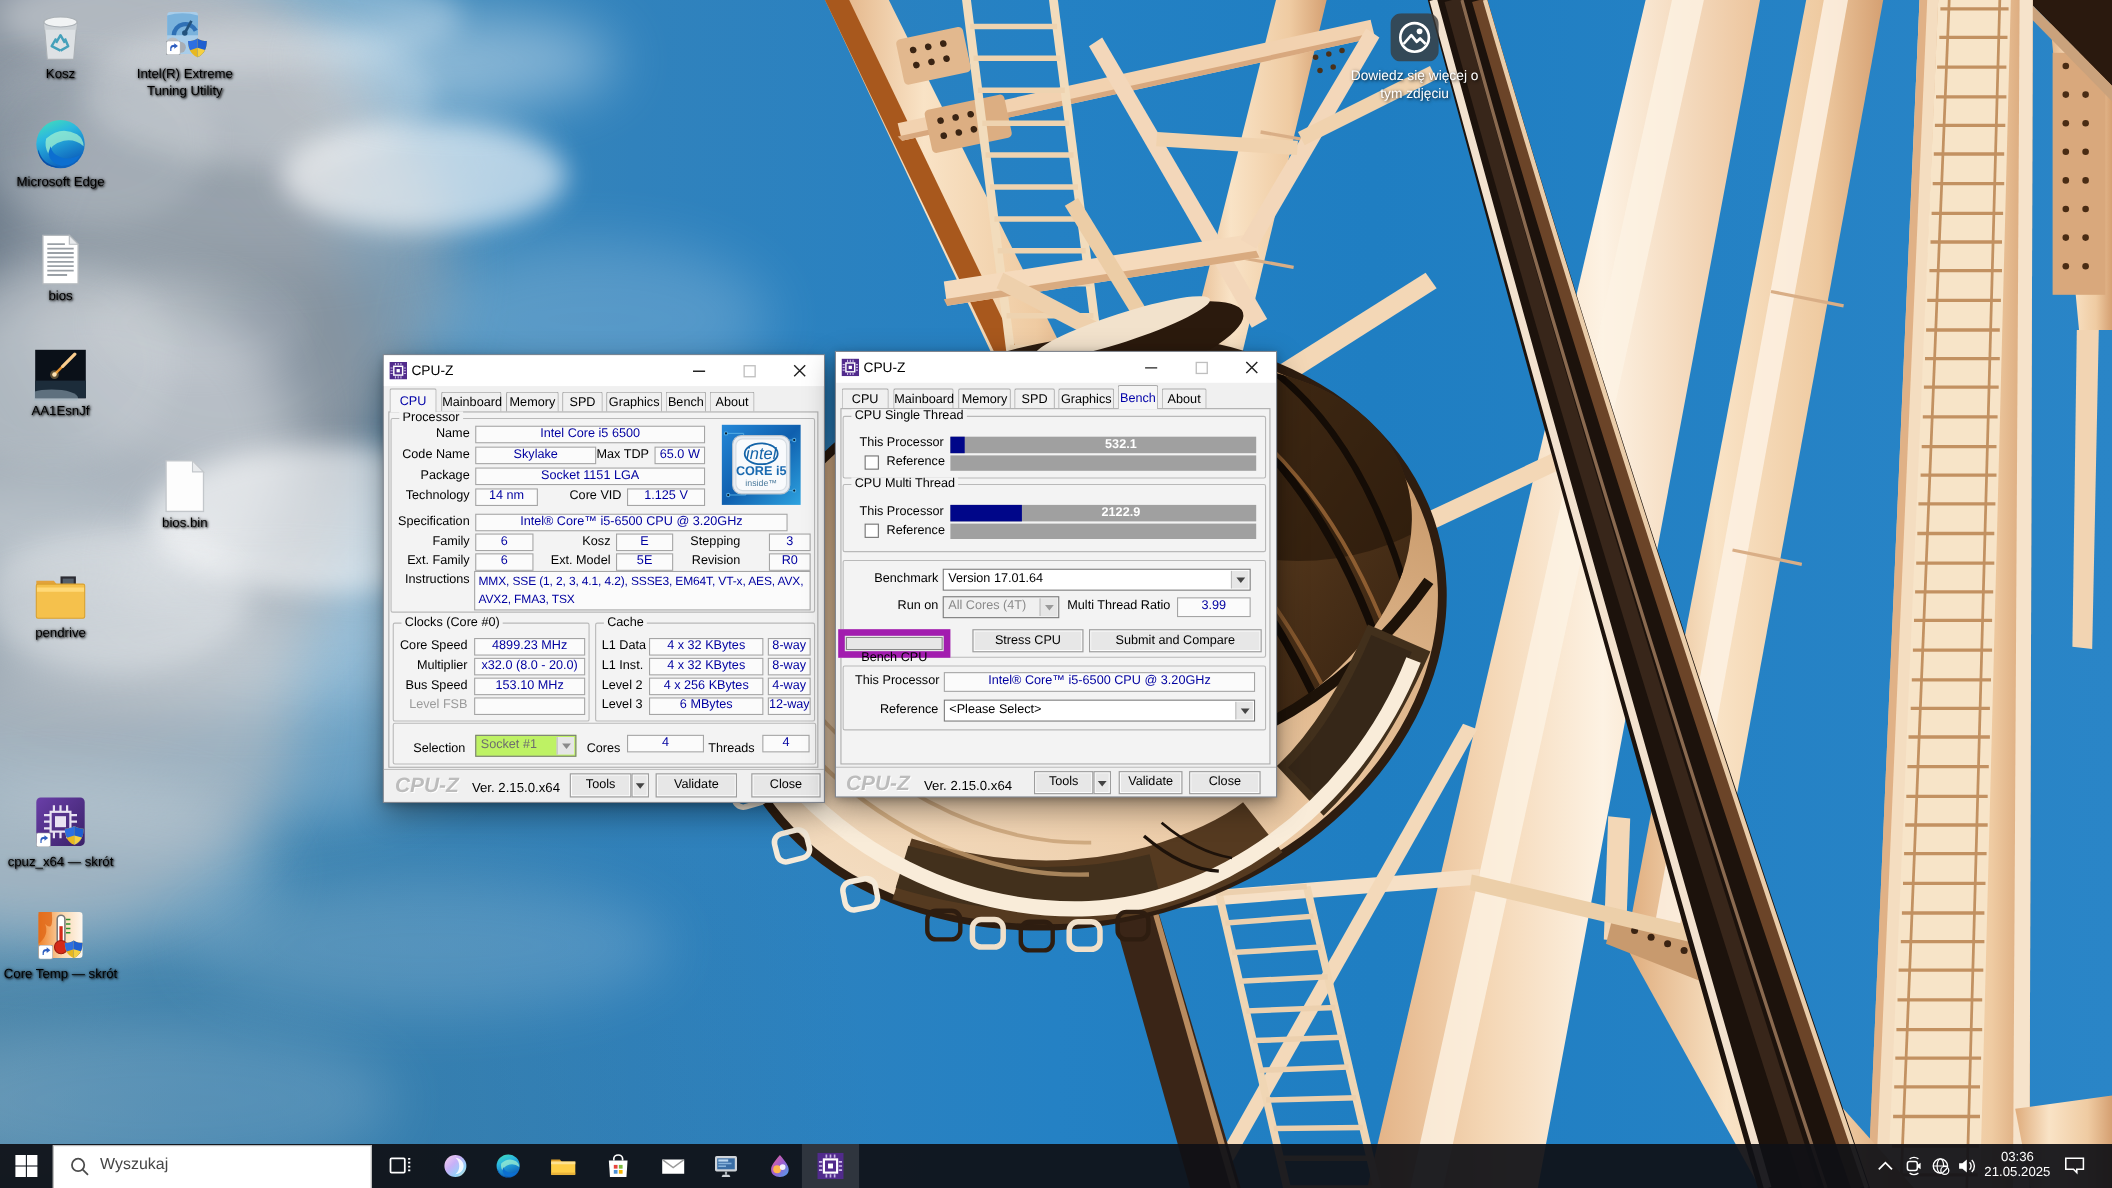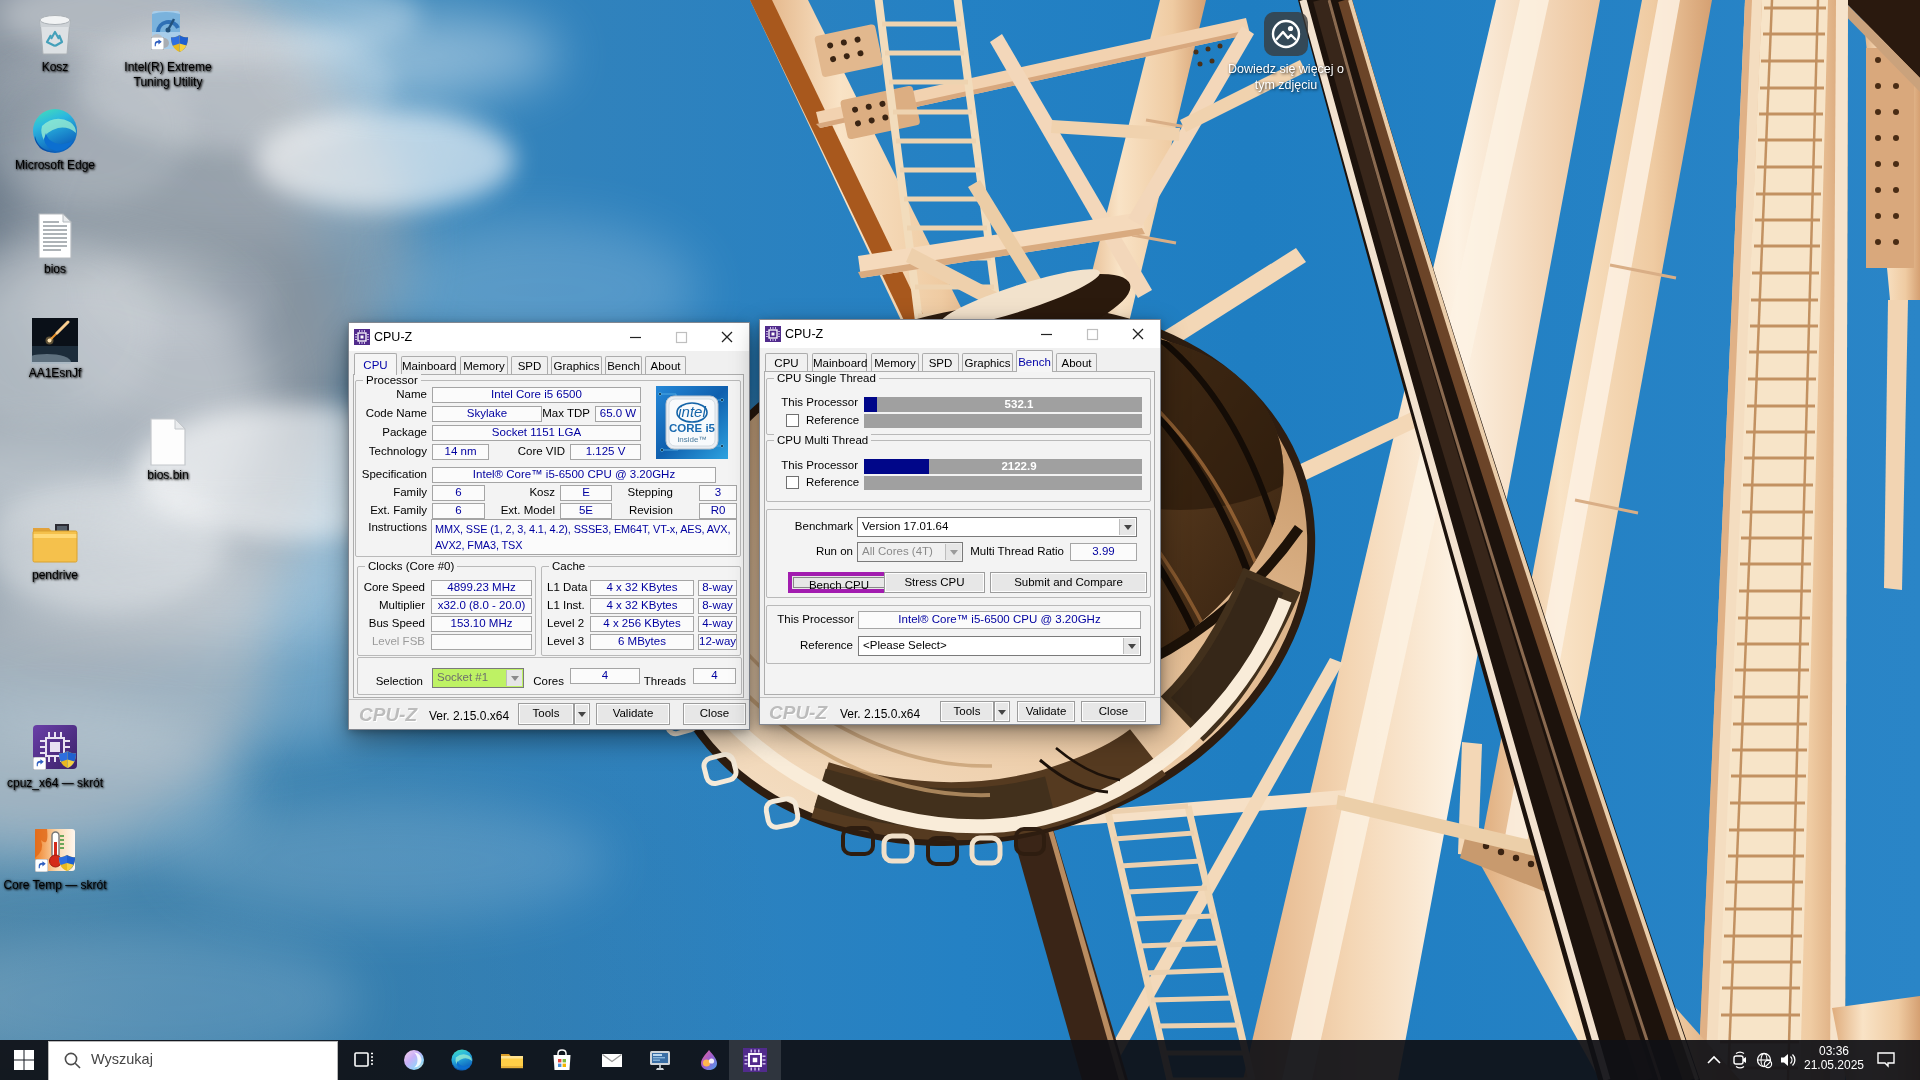--- a/index.html
+++ b/index.html
@@ -803,21 +803,21 @@
       </div>
 <div class="lb" style="left:0px;top:225px;width:93px">Run on</div>
 <div class="combo" style="left:97px;top:222px;width:106px;height:20px;background:#f0f0f0">
         <span class="tx" style="color:#8a8a8a">All Cores (4T)</span>
         <span class="ar">
           <span class="arrow" style="left:4px;top:6px;border-top-color:#9a9a9a"></span>
         </span>
       </div>
 <div class="lb" style="left:180px;top:225px;width:124px">Multi Thread Ratio</div>
 <div class="fld" style="left:310px;top:223px;width:67px;height:18px;padding-top:1px">3.99</div>
-<div class="btn" style="left:28px;top:252px;width:102px;height:21px;padding-top:3px;border:4px solid #a21caf;box-shadow:inset 0 0 0 1px #e7e7e7,inset 0 0 0 2px #888">Bench CPU</div>
+<div class="btn" style="left:2px;top:252px;width:102px;height:21px;padding-top:14px;border:6px solid #a21caf;box-shadow:inset 0 0 0 1px #e7e7e7,inset 0 0 0 2px #888">Bench CPU</div>
 <div class="btn" style="left:124px;top:252px;width:101px;height:21px;padding-top:3px">Stress CPU</div>
 <div class="btn" style="left:230px;top:252px;width:157px;height:21px;padding-top:3px">Submit and Compare</div>
 <div class="grp" style="left:6px;top:285px;width:385px;height:59px"></div>
 <div class="lb" style="left:0px;top:293px;width:94px">This Processor</div>
 <div class="fld" style="left:98px;top:291px;width:283px;height:18px;padding-top:1px">Intel® Core™ i5-6500 CPU @ 3.20GHz</div>
 <div class="lb" style="left:0px;top:319px;width:93px">Reference</div>
 <div class="combo" style="left:98px;top:316px;width:283px;height:20px">
         <span class="tx">&lt;Please Select&gt;</span>
         <span class="ar">
           <span class="arrow" style="left:4px;top:6px"></span>

